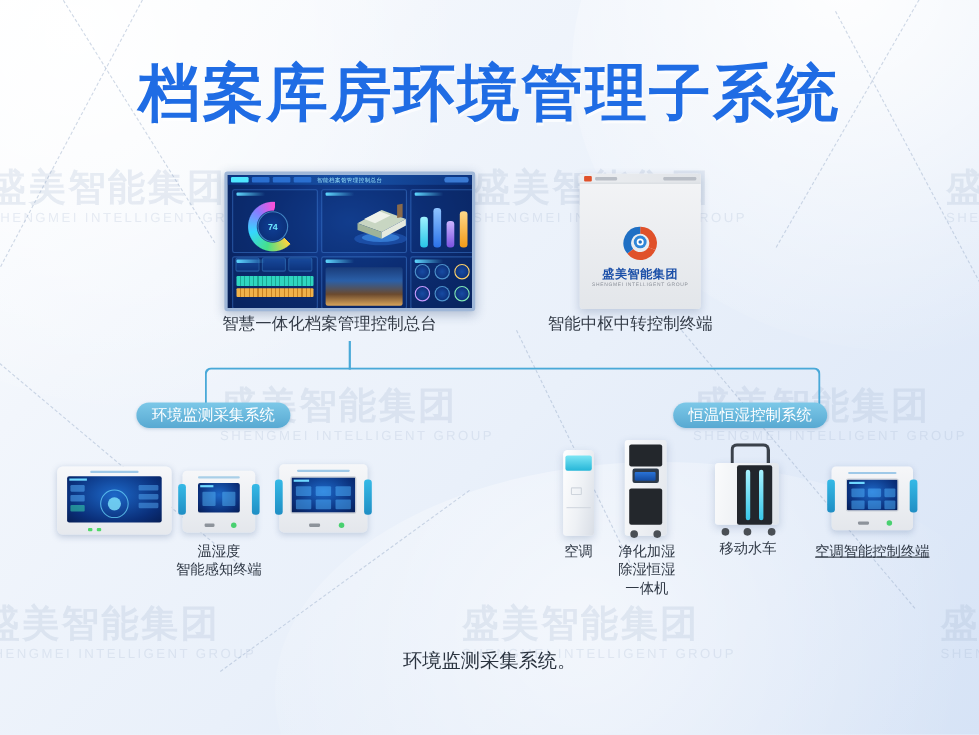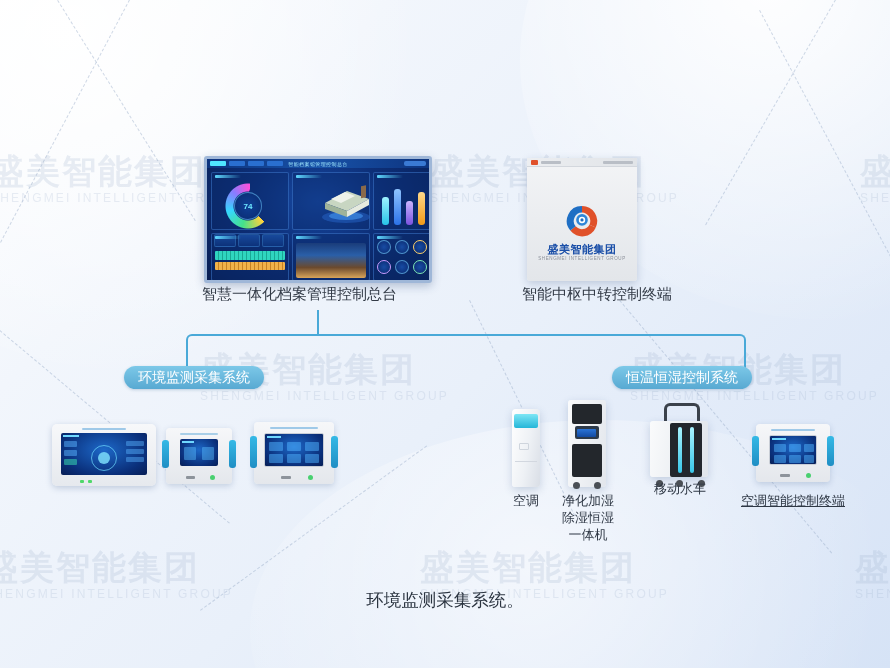--- a/index.html
+++ b/index.html
@@ -270,20 +270,21 @@
   </div>
   <div class="wm" style="left:420px;top:548px;">
     <div class="cn">盛美智能集团</div>
     <div class="en">SHENGMEI INTELLIGENT GROUP</div>
   </div>
   <div class="wm" style="left:855px;top:548px;">
     <div class="cn">盛美智能集团</div>
     <div class="en">SHENGMEI INTELLIGENT GROUP</div>
   </div>
 
+  <div id="title">档案库房环境管理子系统</div>
 
   <div id="dash">
     <div class="dashbg"></div>
 
     <div class="dtop">
       <div class="tb on"></div>
       <div class="tb"></div>
       <div class="tb"></div>
       <div class="tb"></div>
       <div class="dtitle">智能档案馆管理控制总台</div>
@@ -359,21 +360,21 @@
       <circle cx="32" cy="30" r="11" fill="#2f86d8"></circle>
       <circle cx="32" cy="30" r="6" fill="#ffffff"></circle>
       <circle cx="32" cy="30" r="3" fill="#1f6fc4"></circle>
     </svg>
     <div class="brand">
       <span class="b2">盛美智能集团</span>
     </div>
     <div class="bren">SHENGMEI INTELLIGENT GROUP</div>
   </div>
 
-  <div class="toplabel" style="left:522px;top:285px;font-family:Liberation Serif, serif;">智能中枢中转控制终端</div>
+  <div class="toplabel" style="left:498px;top:285px;font-family:Liberation Serif, serif;">智能中枢中转控制终端</div>
 
   <div id="stemdash"></div>
   <div id="stem"></div>
   <div id="bracket"></div>
 
   <div class="pill" style="left:124px;top:366px;">环境监测采集系统</div>
   <div class="pill" style="left:612px;top:366px;">恒温恒湿控制系统</div>
 
   <div class="dev" style="left:52px;top:424px;width:104px;height:62px;">
     <div class="hmiPanel"></div>
@@ -399,20 +400,24 @@
     <div class="wing" style="right:-4px;top:12px;height:28px;"></div>
     <div style="position:absolute;left:50%;top:5px;transform:translateX(-50%);width:38px;height:2px;background:#a9cfe8;border-radius:1px;"></div>
     <div class="hmiScreen" style="left:14px;top:11px;width:38px;height:27px;">
       <div style="position:absolute;left:2px;top:2px;width:12px;height:2px;background:#6fd8ff;"></div>
       <div style="position:absolute;left:4px;top:8px;width:12px;height:13px;background:rgba(90,190,255,.45);border-radius:1px;"></div>
       <div style="position:absolute;right:4px;top:8px;width:12px;height:13px;background:rgba(90,190,255,.45);border-radius:1px;"></div>
     </div>
     <div class="micro" style="left:20px;bottom:5px;width:9px;height:3px;background:#8d939b;"></div>
     <div class="micro" style="right:17px;bottom:4px;width:5px;height:5px;background:#49d070;border-radius:50%;"></div>
   </div>
+  <div class="devcap" style="left:139px;top:492px;width:120px;">
+    <span>温湿度</span><br>
+    <span>智能感知终端</span>
+  </div>
 
   <div class="dev" style="left:254px;top:422px;width:80px;height:62px;">
     <div class="wallBox"></div>
     <div class="wing" style="left:-4px;top:14px;height:32px;"></div>
     <div class="wing" style="right:-4px;top:14px;height:32px;"></div>
     <div style="position:absolute;left:50%;top:5px;transform:translateX(-50%);width:48px;height:2px;background:#9fc9e8;border-radius:1px;"></div>
     <div class="hmiScreen" style="left:10px;top:11px;width:60px;height:34px;border:1px solid #c9ced6;">
       <div style="position:absolute;left:2px;top:2px;width:14px;height:2px;background:#6fd8ff;"></div>
       <div style="position:absolute;left:4px;top:8px;width:14px;height:9px;background:rgba(80,180,255,.5);border-radius:1px;"></div>
       <div style="position:absolute;left:22px;top:8px;width:14px;height:9px;background:rgba(80,180,255,.5);border-radius:1px;"></div>
@@ -453,21 +458,21 @@
   <div class="dev" style="left:650px;top:403px;width:58px;height:84px;">
     <div style="position:absolute;left:14px;top:0;width:36px;height:22px;border:3px solid #3b424b;border-bottom:none;border-radius:6px 6px 0 0;"></div>
     <div class="cartBody"></div>
     <div class="blk" style="left:20px;top:20px;width:32px;height:54px;background:#22262c;border-radius:2px;"></div>
     <div class="uv" style="left:28px;top:24px;width:4px;height:46px;"></div>
     <div class="uv" style="left:40px;top:24px;width:4px;height:46px;"></div>
     <div class="wheel" style="left:6px;bottom:0;"></div>
     <div class="wheel" style="left:26px;bottom:0;"></div>
     <div class="wheel" style="right:3px;bottom:0;"></div>
   </div>
-  <div class="devcap" style="left:638px;top:480px;width:84px;">
+  <div class="devcap" style="left:638px;top:490px;width:84px;">
     <span>移动水车</span>
   </div>
 
   <div class="dev" style="left:756px;top:424px;width:74px;height:58px;">
     <div class="wallBox"></div>
     <div class="wing" style="left:-4px;top:12px;height:30px;"></div>
     <div class="wing" style="right:-4px;top:12px;height:30px;"></div>
     <div style="position:absolute;left:50%;top:5px;transform:translateX(-50%);width:44px;height:2px;background:#9fc9e8;border-radius:1px;"></div>
     <div class="hmiScreen" style="left:13px;top:11px;width:48px;height:30px;border:1px solid #c9ced6;">
       <div style="position:absolute;left:2px;top:2px;width:14px;height:2px;background:#6fd8ff;"></div>

